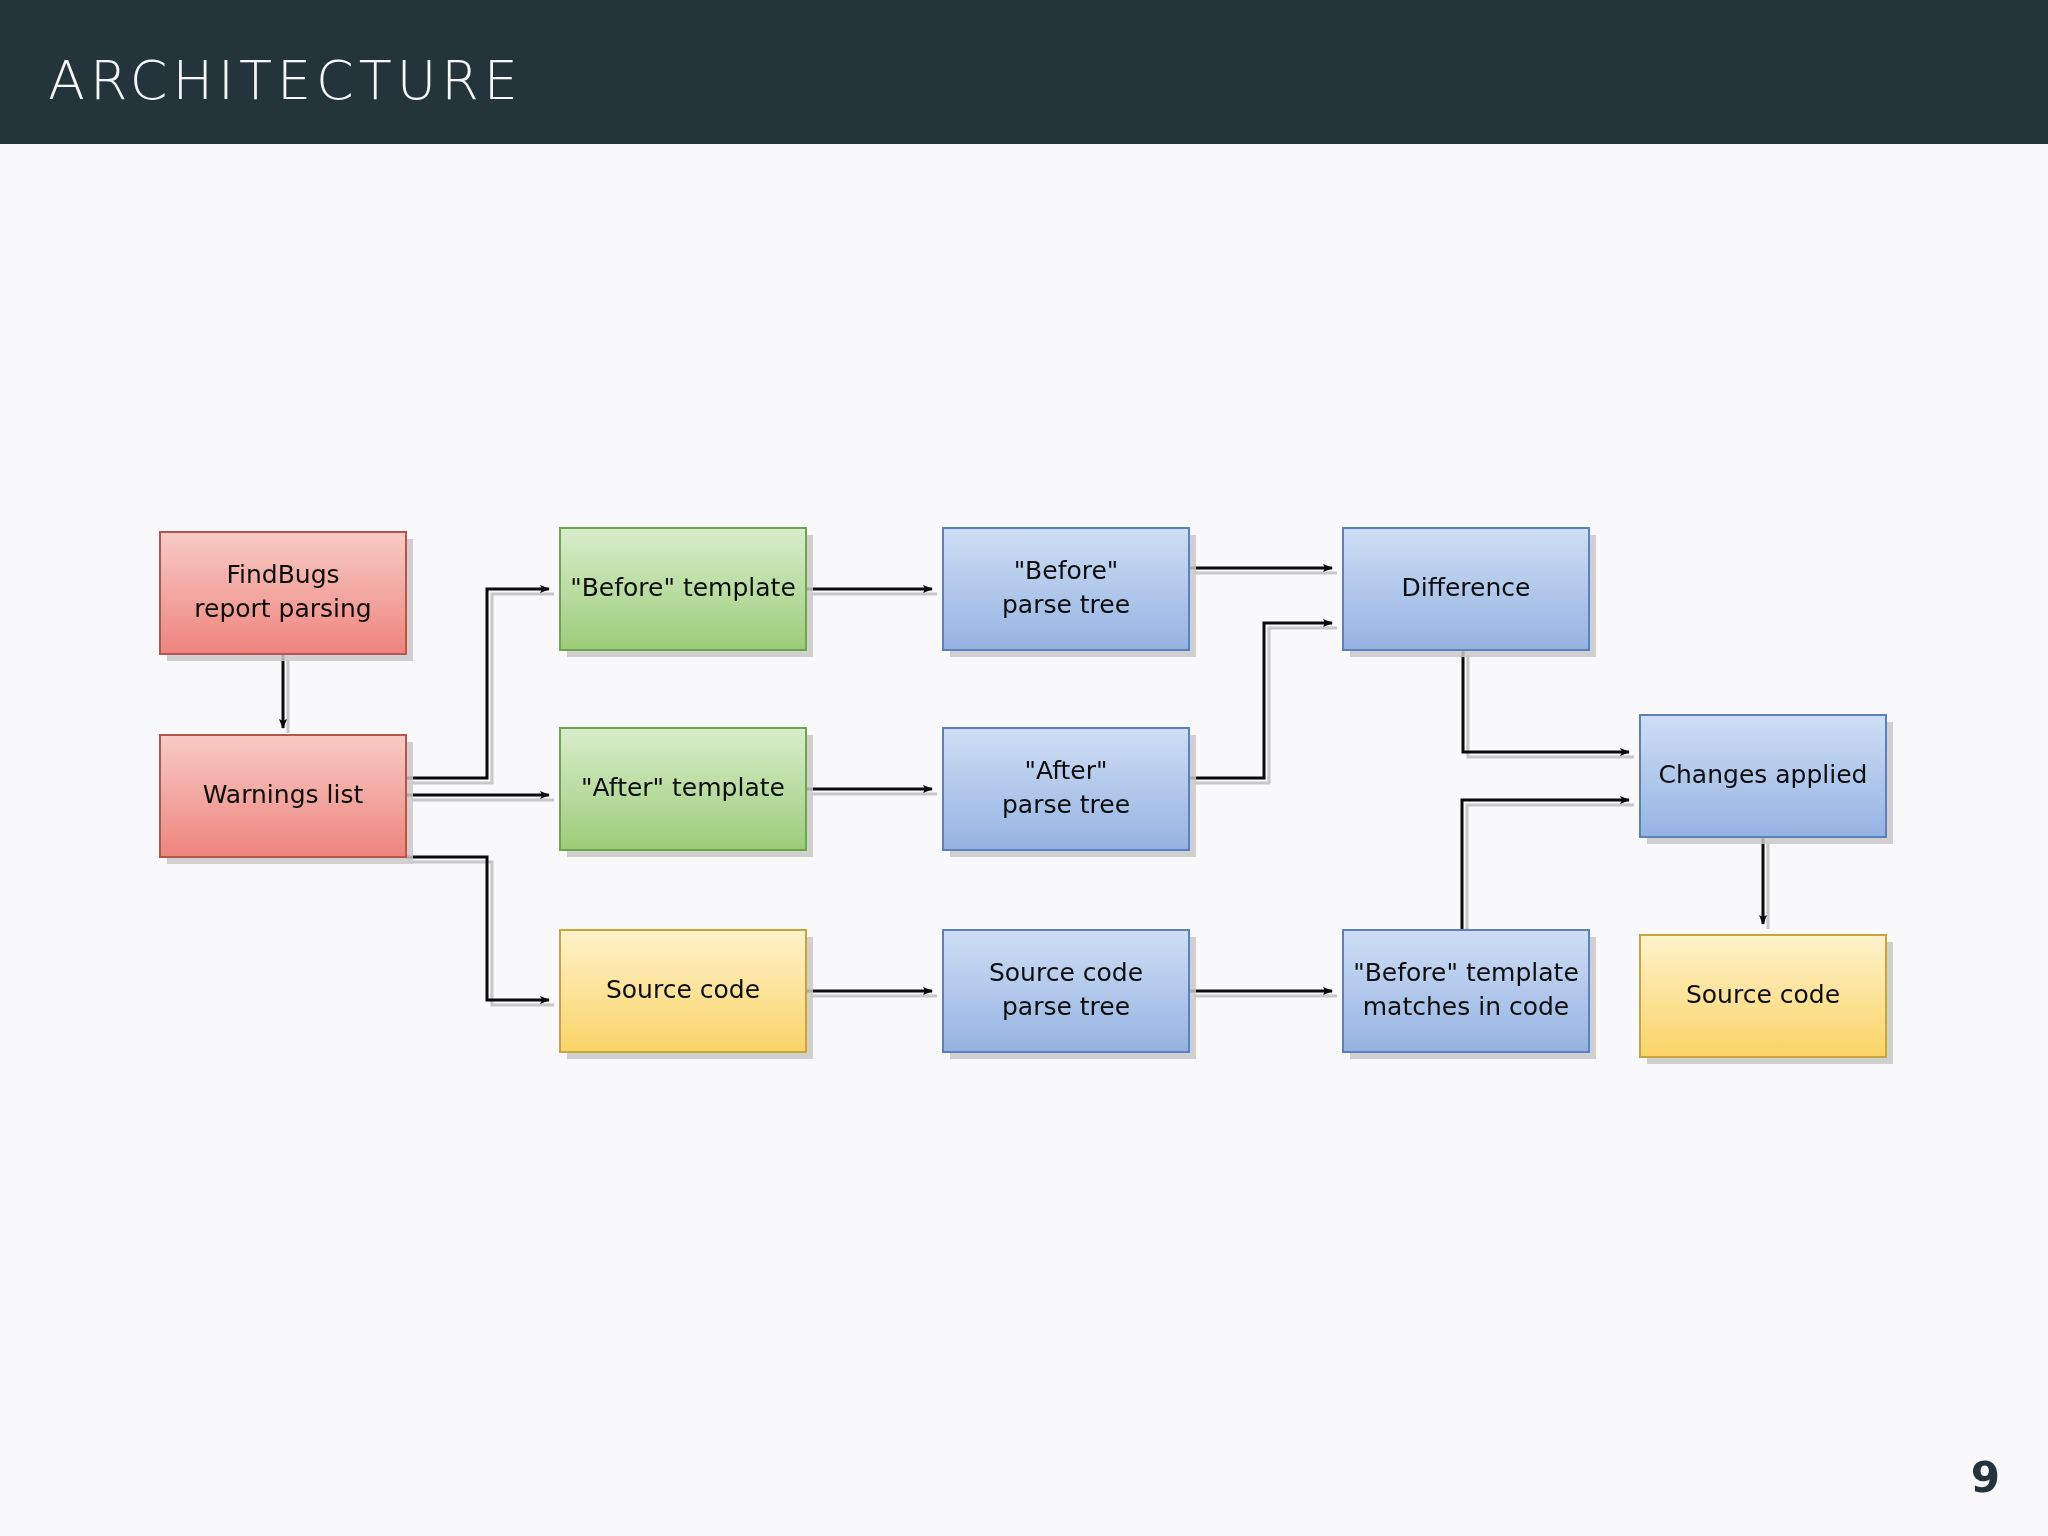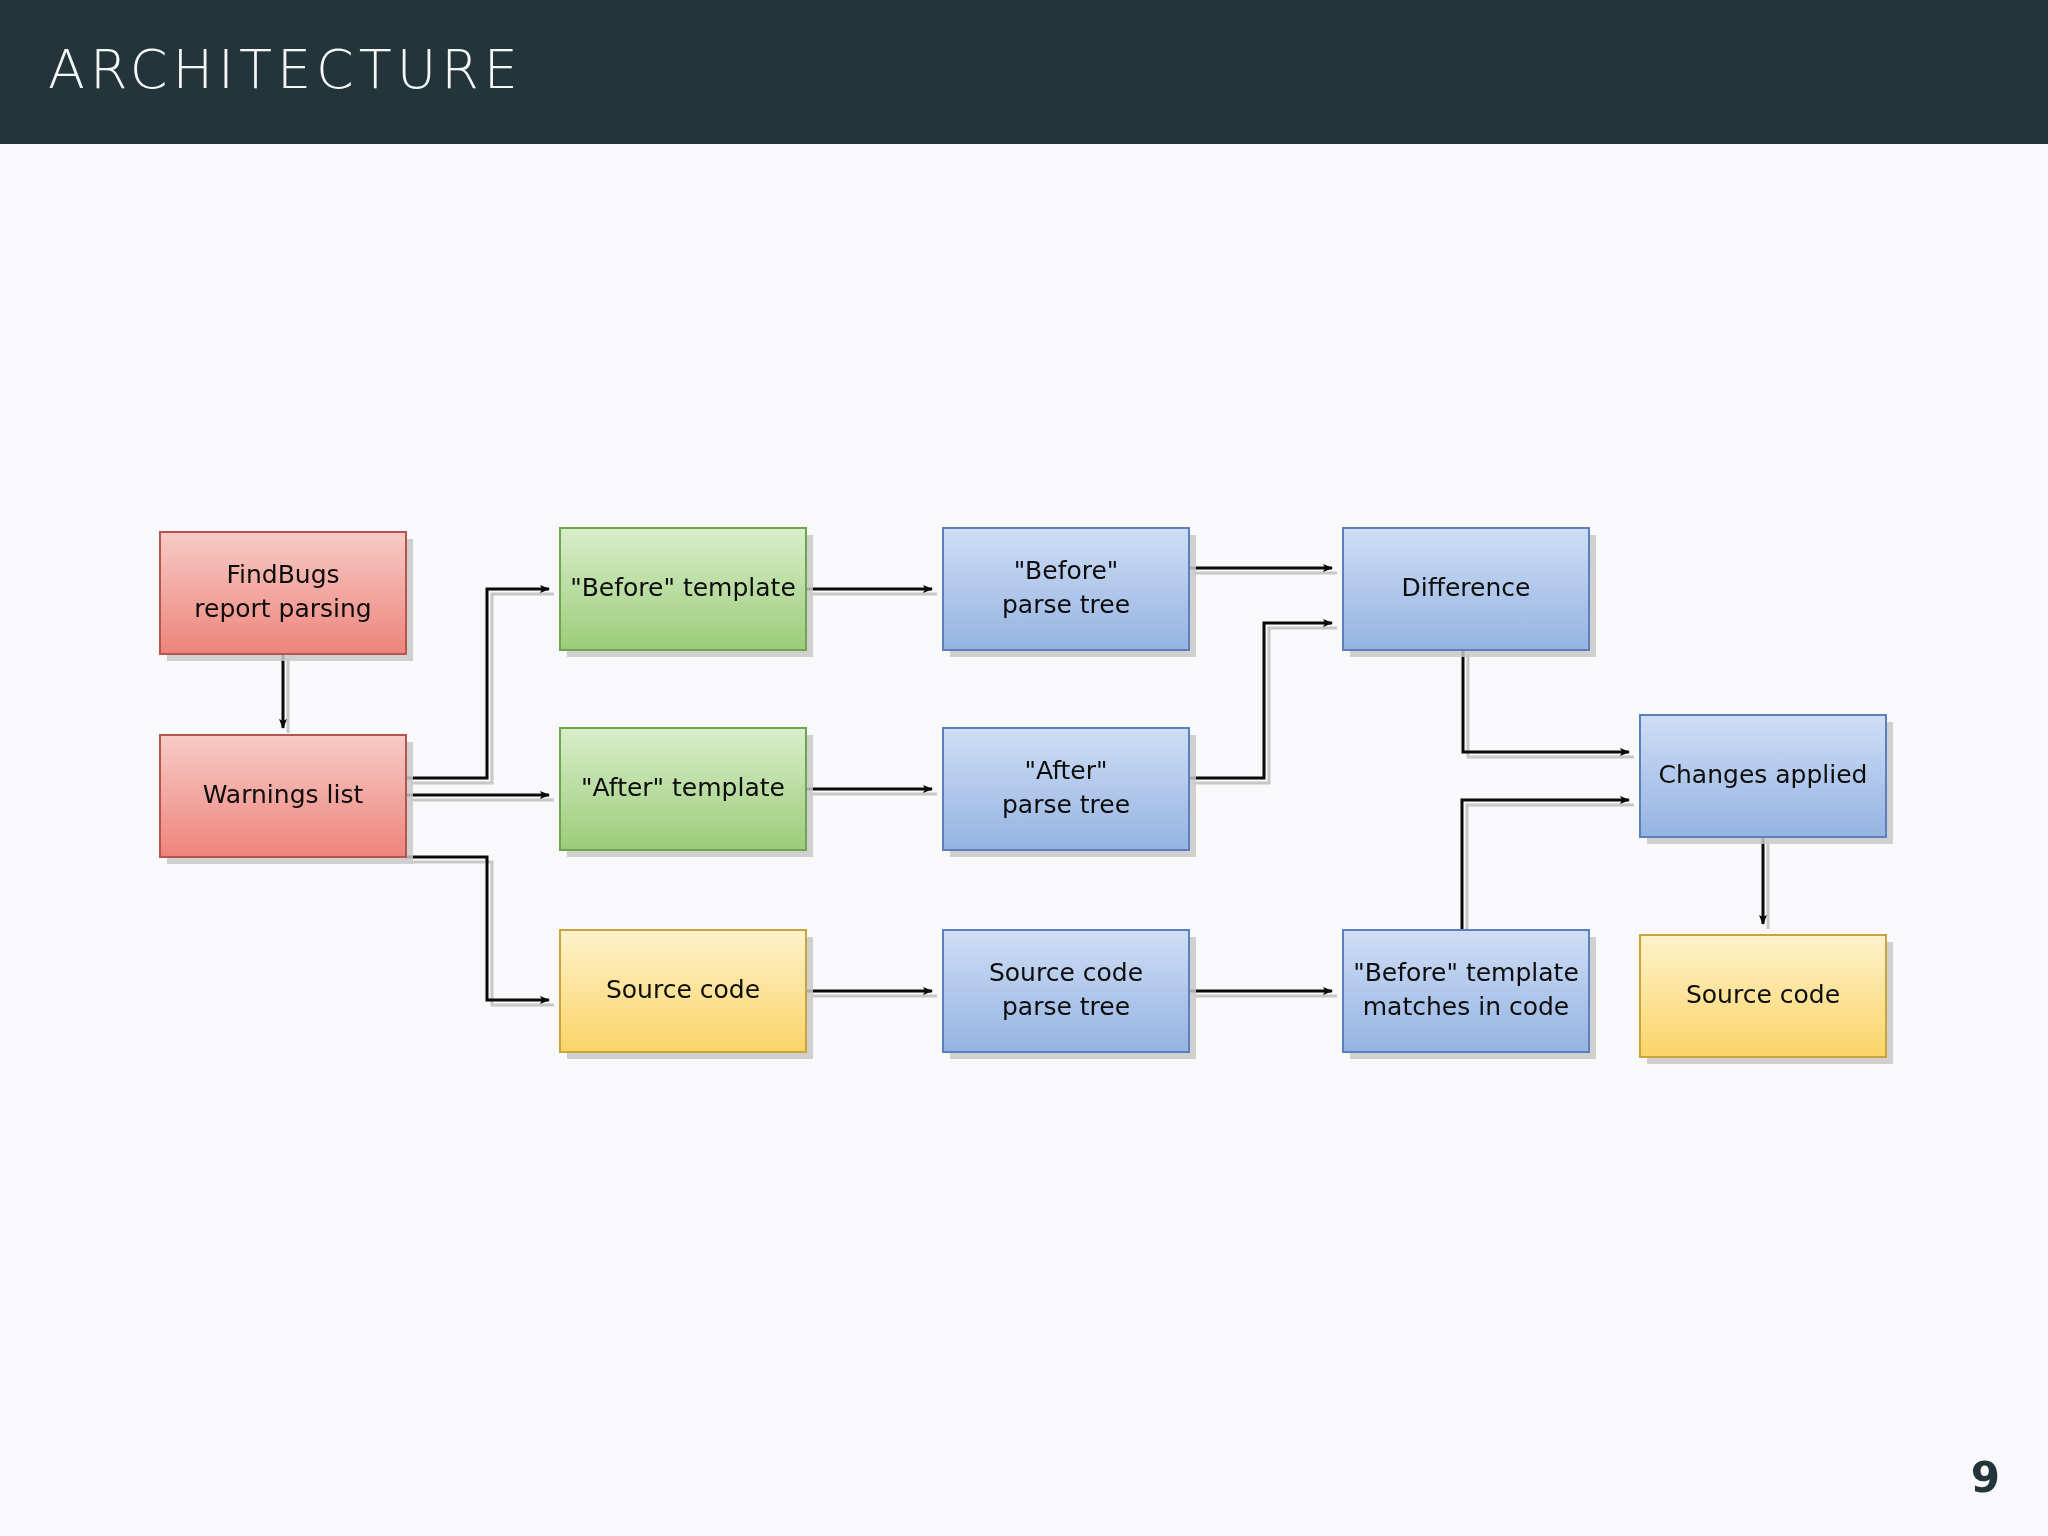--- a/index.html
+++ b/index.html
@@ -23,21 +23,21 @@
   #header-bar {
     position: absolute;
     left: 0; top: 0;
     width: 2048px;
     height: 144px;
     background: #23353b;
   }
   #slide-title {
     position: absolute;
     left: 48px;
-    top: 38px;
+    top: 49px;
     font-family: "DejaVu Sans", sans-serif;
     font-size: 54px;
     font-weight: 300;
     letter-spacing: 5px;
     color: #f4f6f7;
     white-space: nowrap;
   }
   #page-number {
     position: absolute;
     right: 48px;

